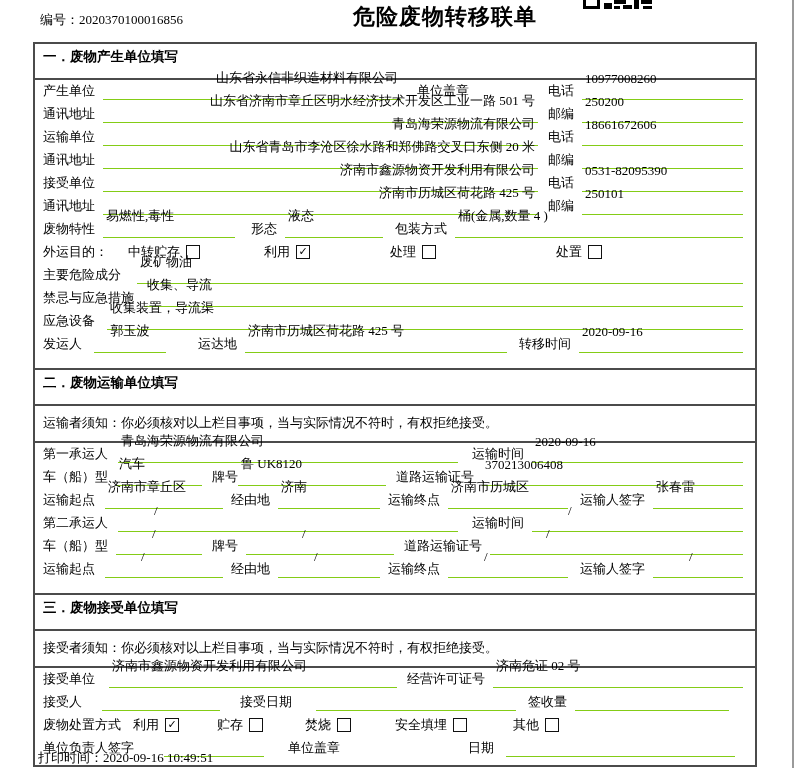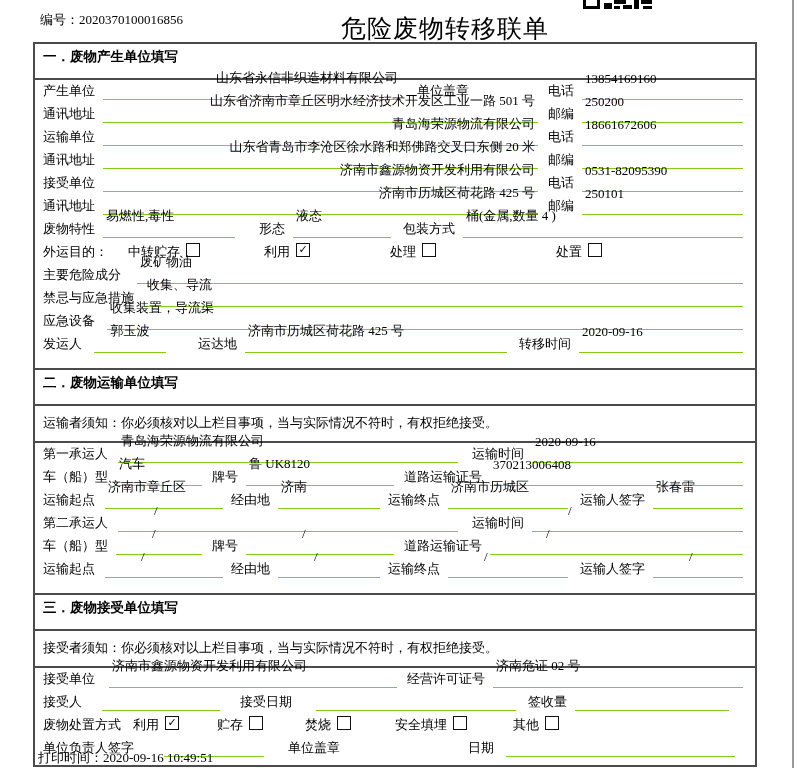--- a/index.html
+++ b/index.html
@@ -1,35 +1,35 @@
 <!DOCTYPE html>
 <html><head>
 <meta charset="utf-8">
 <style>
   html,body{margin:0;padding:0;background:#ffffff;}
   .page{position:relative;width:796px;height:768px;background:#ffffff;color:#000;
         font-family:"Liberation Serif","DejaVu Serif",serif;font-size:13px;overflow:hidden;}
   .hdr-no{position:absolute;left:40px;top:11px;white-space:nowrap;}
-  .title{position:absolute;left:445px;top:12px;transform:translateX(-50%);
-         font-size:25px;font-weight:normal;white-space:nowrap;letter-spacing:1px;}
+  .title{position:absolute;left:445px;top:2px;transform:translateX(-50%);
+         font-size:22px;font-weight:bold;white-space:nowrap;letter-spacing:1px;}
   .qr{position:absolute;left:583px;top:0;}
   .edge{position:absolute;left:792px;top:0;width:2px;height:768px;background:#9a9a9a;}
   .form{position:absolute;left:33px;top:42px;width:724px;box-sizing:border-box;
         border:2px solid #4b4b4b;background:#fff;}
   .sec-head{font-weight:bold;font-size:13.5px;padding:4px 8px 12px;border-bottom:2px solid #4b4b4b;}
   .sec-head.mid{border-top:2px solid #4b4b4b;font-family:Liberation Serif, serif;}
   .notice{padding:8px 12px 9px 8px;border-bottom:2px solid #4b4b4b;}
   .row{display:flex;align-items:flex-end;height:23px;padding:0 12px 3px 8px;box-sizing:border-box;}
   .lgroup{display:flex;align-items:flex-end;flex:0 0 505px;min-width:0;text-align:right;}
   .lbl{white-space:nowrap;flex:0 0 auto;}
   .fld{border-bottom:1px solid #84cc16;white-space:nowrap;padding:12px 3px;
        box-sizing:border-box;min-width:0;overflow:hidden;}
   .grow{flex:1 1 auto;}
   .ind{padding-left:36px;}
-  .opt{display:flex;align-items:flex-start;flex:0 0 auto;}
+  .opt{display:flex;align-items:center;flex:0 0 auto;}
   .cb{display:inline-block;width:12px;height:12px;border:1px solid #111;margin-left:6px;
       text-align:center;line-height:12px;font-size:11px;flex:0 0 auto;
       font-family:"DejaVu Sans",sans-serif;}
   .sp{height:12px;}
   .sp-sm{height:5px;}
   .footer{position:absolute;left:38px;top:749px;white-space:nowrap;text-align:center;}
 </style>
 </head>
 <body>
 
@@ -60,21 +60,21 @@
 
     <div class="sec-head">一．废物产生单位填写</div>
 
     <div class="row">
       <div class="lgroup">
         <span class="lbl">产生单位</span>
         <span class="fld" style="width:298px;margin-left:8px">山东省永信非织造材料有限公司</span>
         <span class="lbl" style="margin-left:16px">单位盖章</span>
       </div>
       <span class="lbl">电话</span>
-      <span class="fld grow" style="margin-left:8px">13854169160</span>
+      <span class="fld grow" style="margin-left:8px">10977008260</span>
     </div>
 
     <div class="row">
       <div class="lgroup">
         <span class="lbl">通讯地址</span>
         <span class="fld grow" style="margin:0 10px 0 8px">山东省济南市章丘区明水经济技术开发区工业一路 501 号</span>
       </div>
       <span class="lbl">邮编</span>
       <span class="fld grow" style="margin-left:8px">250200</span>
     </div>
@@ -112,21 +112,21 @@
         <span class="fld grow" style="margin:0 10px 0 8px">济南市历城区荷花路 425 号</span>
       </div>
       <span class="lbl">邮编</span>
       <span class="fld grow" style="margin-left:8px">250101</span>
     </div>
 
 
     <div class="row">
       <span class="lbl">废物特性</span>
       <span class="fld" style="width:132px;margin-left:8px">易燃性,毒性</span>
-      <span class="lbl" style="margin-left:24px">形态</span>
+      <span class="lbl" style="margin-left:16px">形态</span>
       <span class="fld" style="width:98px;margin-left:8px">液态</span>
       <span class="lbl" style="margin-left:12px">包装方式</span>
       <span class="fld grow" style="margin-left:8px">桶(金属,数量 4 )</span>
     </div>
 
     <div class="row">
       <span class="lbl">外运目的：</span>
       <span class="opt" style="margin-left:20px">
         <span class="lbl">中转贮存</span>
         <span class="cb"></span>
@@ -179,21 +179,21 @@
       <span class="lbl">第一承运人</span>
       <span class="fld" style="width:340px;margin-left:10px">青岛海荣源物流有限公司</span>
       <span class="lbl" style="margin-left:14px">运输时间</span>
       <span class="fld grow" style="margin-left:8px">2020-09-16</span>
     </div>
 
     <div class="row">
       <span class="lbl">车（船）型</span>
       <span class="fld" style="width:86px;margin-left:8px">汽车</span>
       <span class="lbl" style="margin-left:10px">牌号</span>
-      <span class="fld" style="width:148px;margin-left:8px">鲁 UK8120</span>
+      <span class="fld" style="width:148px;">鲁 UK8120</span>
       <span class="lbl" style="margin-left:10px">道路运输证号</span>
       <span class="fld grow" style="margin-left:8px">370213006408</span>
     </div>
 
     <div class="row">
       <span class="lbl">运输起点</span>
       <span class="fld" style="width:118px;margin-left:10px">济南市章丘区</span>
       <span class="lbl" style="margin-left:8px">经由地</span>
       <span class="fld" style="width:102px;margin-left:8px">济南</span>
       <span class="lbl" style="margin-left:8px">运输终点</span>

